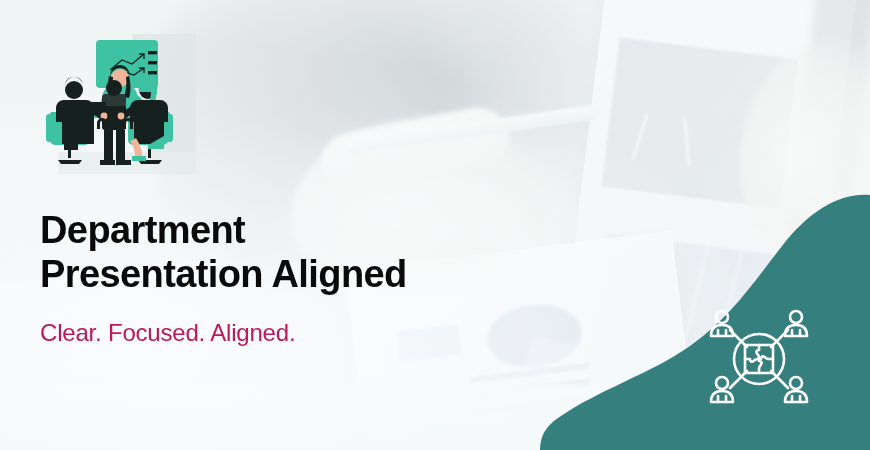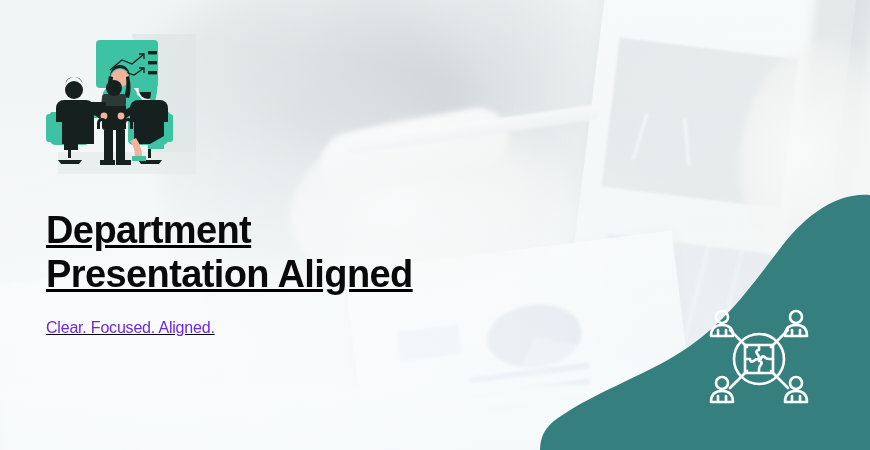--- a/index.html
+++ b/index.html
@@ -170,34 +170,34 @@
 
   
   .collab-icon{position:absolute;left:700px;top:300px;width:118px;height:118px;}
   .collab-icon svg{display:block;width:100%;height:100%;}
 
   
   .illus{position:absolute;left:36px;top:34px;width:160px;height:140px;}
   .illus svg{display:block;width:100%;height:100%;}
 
   
-  .text-block{position:absolute;left:46px;top:208px;width:470px;text-decoration:underline;}
+  .text-block{position:absolute;left:40px;top:208px;width:470px;}
   .title{
     font-size:38px;
     font-weight:bold;
     line-height:1.17;
     color:#0a0a0a;
     letter-spacing:-.6px;
     margin:0;
   }
   .title .l2{display:block;}
   .subtitle{
     margin:22px 0 0 0;
-    font-size:16px;
-    color:#6d28d9;
+    font-size:24px;
+    color:#be185d;
     letter-spacing:-.2px;
   }
 </style>
 </head>
 <body>
 
 <div id="slide">
 
   <div class="photo">
     <div class="photo-base"></div>

